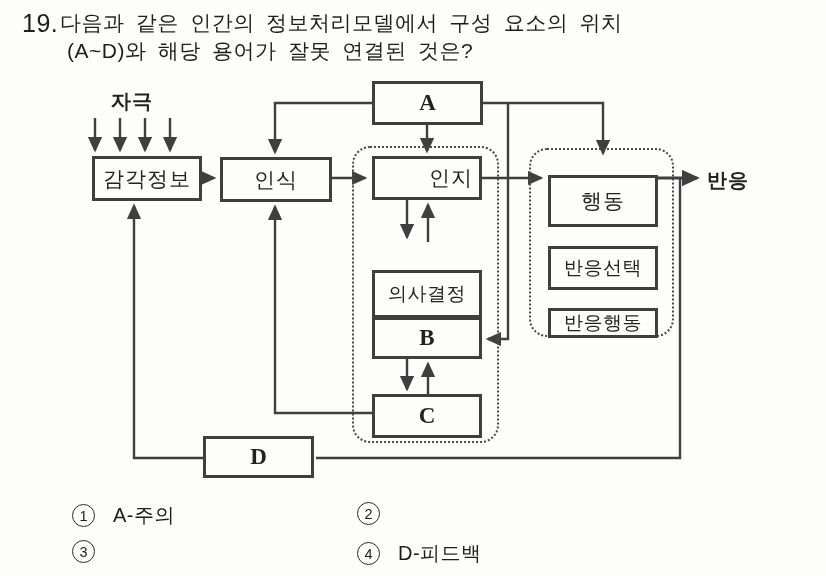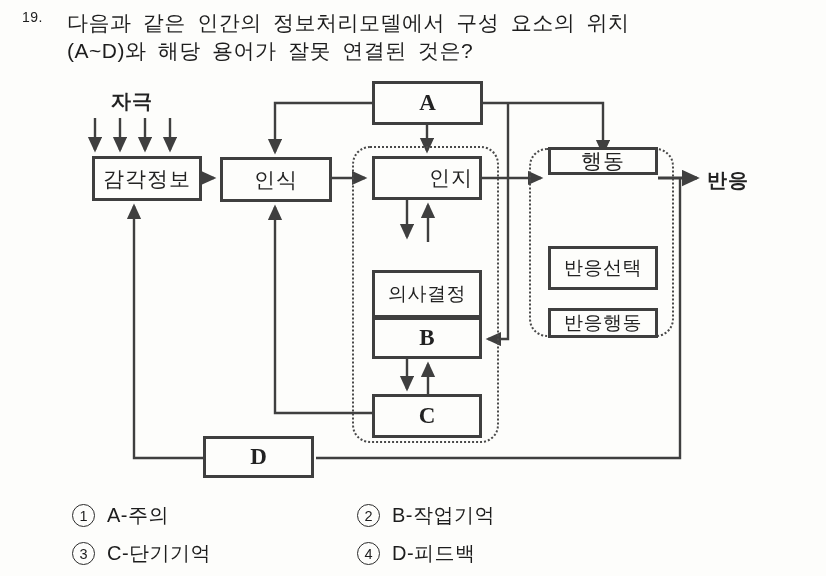--- a/index.html
+++ b/index.html
@@ -4,22 +4,22 @@
 <style>
   html,body{margin:0;padding:0;}
   body{
     width:826px;height:576px;position:relative;
     background:#fdfdfb;
     font-family:"Liberation Sans","DejaVu Sans",sans-serif;
     color:#1d1d1d;overflow:hidden;
   }
   .abs{position:absolute;}
   
-  .q-number{left:22px;top:9px;font-size:14px;letter-spacing:.5px;}
-  .q-line1{left:67px;top:9px;font-size:21px;letter-spacing:.5px;word-spacing:5px;white-space:nowrap;}
+  .q-number{left:22px;top:9px;font-size:25px;letter-spacing:.5px;}
+  .q-line1{left:60px;top:9px;font-size:21px;letter-spacing:.5px;word-spacing:5px;white-space:nowrap;}
   .q-line2{left:67px;top:37px;font-size:21px;letter-spacing:.5px;word-spacing:5px;white-space:nowrap;}
   
   #diagram-svg{left:0;top:0;z-index:1;}
   .dbox{
     z-index:2;background:#fdfdfb;border:3px solid #3f3f3f;
     display:flex;align-items:center;justify-content:center;
     font-size:21px;letter-spacing:1px;font-weight:500;color:#222;
     box-sizing:border-box;
   }
   .dbox.letter{
@@ -31,21 +31,21 @@
     z-index:1;border:2px dotted #4a4a4a;border-radius:18px;box-sizing:border-box;
   }
   .flow-label{font-size:20px;font-weight:600;letter-spacing:1px;color:#222;z-index:2;}
   
   .opt-row{display:flex;align-items:center;gap:12px;z-index:2;}
   .circ{
     width:23px;height:23px;border:1.8px solid #2a2a2a;border-radius:50%;
     display:inline-flex;align-items:center;justify-content:center;
     font-size:14.5px;box-sizing:border-box;flex:0 0 auto;
   }
-  .opt-label{font-size:20px;letter-spacing:.5px;white-space:nowrap;}
+  .opt-label{font-size:20px;letter-spacing:.5px;white-space:nowrap;margin-left:6px;}
 </style>
 </head>
 <body>
 
 <div class="abs q-number">19.</div>
 <div class="abs q-line1">다음과 같은 인간의 정보처리모델에서 구성 요소의 위치</div>
 <div class="abs q-line2">(A~D)와 해당 용어가 잘못 연결된 것은?</div>
 
 <svg id="diagram-svg" class="abs" width="826" height="576" viewBox="0 0 826 576">
   <defs>
@@ -106,32 +106,30 @@
 <div class="abs flow-label" style="left:707px;top:167px;">반응</div>
 
 <div class="abs dbox" style="left:92px;top:156px;width:110px;height:45px;">감각정보</div>
 <div class="abs dbox" style="left:220px;top:157px;width:112px;height:45px;">인식</div>
 <div class="abs dbox letter" style="left:372px;top:81px;width:111px;height:44px;">A</div>
 <div class="abs dbox" style="left:372px;top:156px;width:110px;height:44px;padding-left:48px;">인지</div>
 <div class="abs dbox small-text" style="left:372px;top:242px;width:110px;height:48px;">의사결정</div>
 <div class="abs dbox letter" style="left:372px;top:317px;width:110px;height:42px;">B</div>
 <div class="abs dbox letter" style="left:372px;top:394px;width:110px;height:44px;">C</div>
 <div class="abs dbox letter" style="left:203px;top:436px;width:111px;height:42px;">D</div>
-<div class="abs dbox" style="left:548px;top:147px;width:110px;height:28px;font-family:Liberation Serif, serif;">행동</div>
+<div class="abs dbox" style="left:548px;top:175px;width:110px;height:52px;font-family:Liberation Serif, serif;">행동</div>
 <div class="abs dbox small-text" style="left:548px;top:218px;width:110px;height:44px;">반응선택</div>
 <div class="abs dbox small-text" style="left:548px;top:280px;width:110px;height:30px;">반응행동</div>
 
 <div class="abs opt-row" style="left:72px;top:502px;">
   <span class="circ">1</span>
   <span class="opt-label">A-주의</span>
 </div>
 <div class="abs opt-row" style="left:357px;top:502px;">
   <span class="circ">2</span>
-  <span class="opt-label">B-작업기억</span>
 </div>
 <div class="abs opt-row" style="left:72px;top:540px;">
   <span class="circ">3</span>
-  <span class="opt-label">C-단기기억</span>
 </div>
 <div class="abs opt-row" style="left:357px;top:540px;">
   <span class="circ">4</span>
   <span class="opt-label">D-피드백</span>
 </div>
 
 </body></html>

